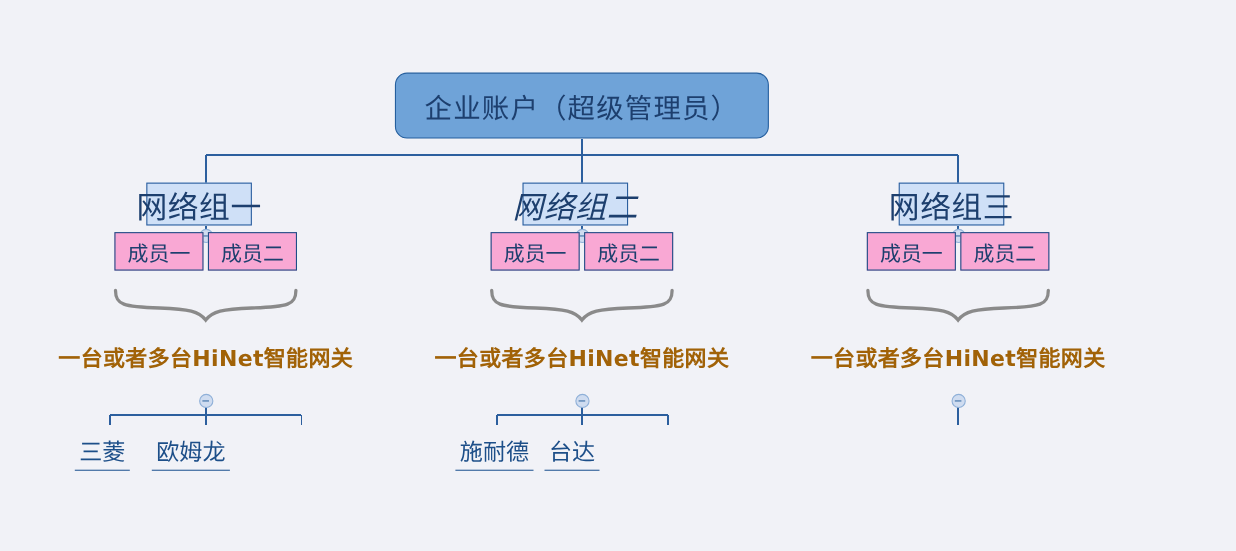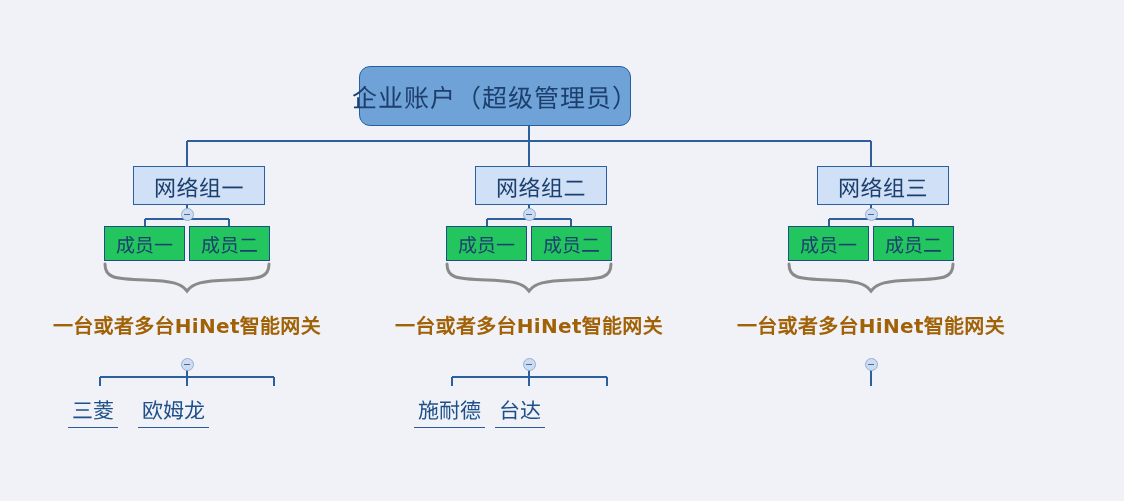--- a/index.html
+++ b/index.html
@@ -35,51 +35,51 @@
     align-items: center;
     justify-content: center;
     white-space: nowrap;
     pointer-events: auto;
   }
 
   
   .root-node {
     left: 359px;
     top: 66px;
-    width: 272px;
+    width: 340px;
     height: 60px;
     background: #6fa3d8;
     border: 1.6px solid #255f9e;
     border-radius: 11px;
     color: #1d3f6e;
     font-size: 25px;
     letter-spacing: 1px;
   }
 
   
   .group-node {
     top: 166px;
-    width: 132px;
+    width: 96px;
     height: 39px;
     background: #cfe0f7;
     border: 1.4px solid #2c5f9e;
     color: #1d3f6e;
-    font-size: 22px;
+    font-size: 28px;
     letter-spacing: 0.5px;
   }
   .group-1 { left: 133px; }
-  .group-2 { left: 475px; }
+  .group-2 { left: 475px; font-style: italic; }
   .group-3 { left: 817px; }
 
   
   .member-node {
-    top: 226px;
+    top: 211px;
     width: 81px;
     height: 35px;
-    background: #22c55e;
+    background: #f9a8d4;
     border: 1.4px solid #1f4e87;
     color: #1d3f6e;
     font-size: 19px;
   }
 
   
   .gateway-caption {
     position: absolute;
     top: 310px;
     width: 330px;

